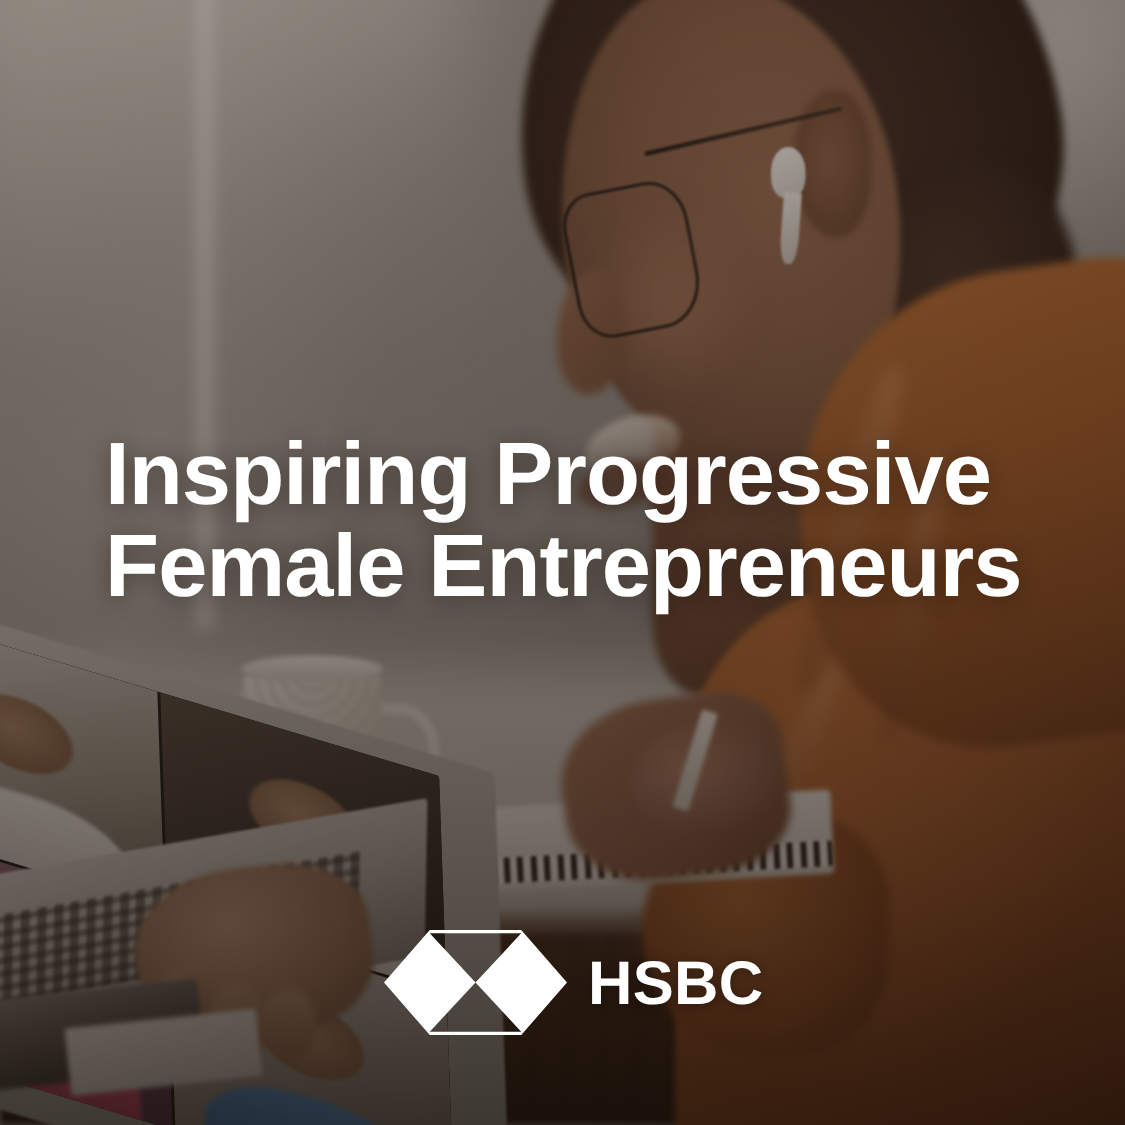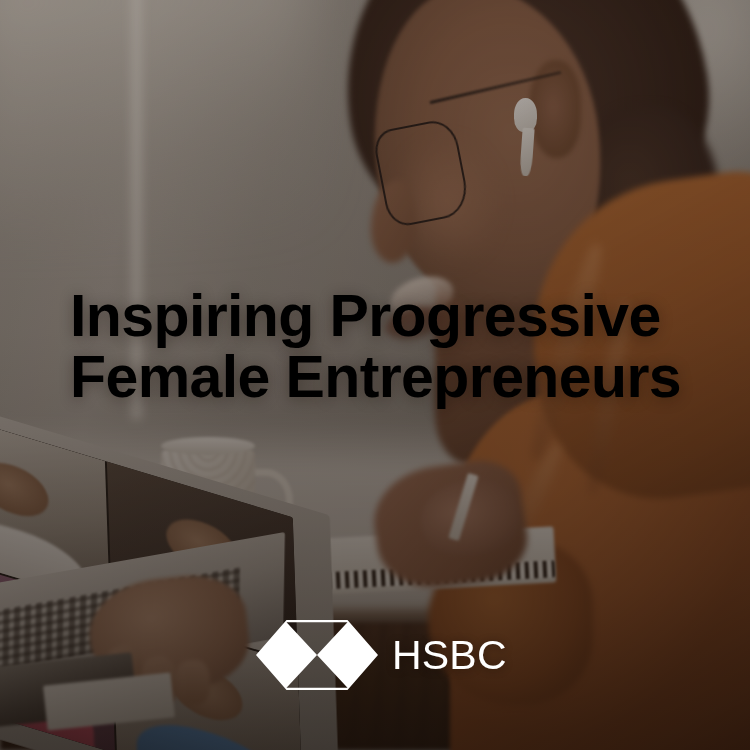--- a/index.html
+++ b/index.html
@@ -381,41 +381,41 @@
   .overlay-grad{
     position:absolute; inset:0;
     background:linear-gradient(180deg,rgba(20,14,10,.10) 0%,rgba(24,16,11,.24) 44%,rgba(18,11,7,.40) 78%,rgba(12,7,4,.52) 100%);
   }
 
   
   .headline{
     position:absolute;
     left:70px; top:286px;
     width:640px;
-    color:#000000;
+    color:#ffffff;
     font-weight:700;
     font-size:59px;
     line-height:1.03;
     letter-spacing:-0.6px;
     text-shadow:0 2px 14px rgba(24,14,8,.38);
     white-space:pre-line;
   }
 
   
   .brand-lockup{
     position:absolute;
     left:256px; top:620px;
     display:flex;
     align-items:center;
     gap:14px;
   }
   .hsbc-hex{ display:block; width:122px; height:70px; }
   .hsbc-word{
     color:#ffffff;
-    font-weight:400;
+    font-weight:700;
     font-size:41px;
     letter-spacing:.2px;
     line-height:1;
     text-shadow:0 1px 8px rgba(20,12,6,.45);
   }
 </style>
 </head>
 <body>
 
 <div class="ad-canvas">

